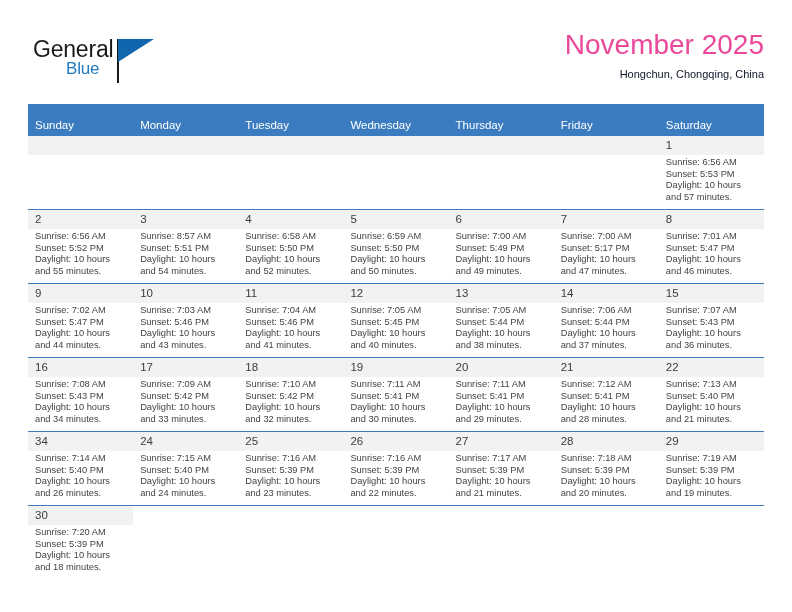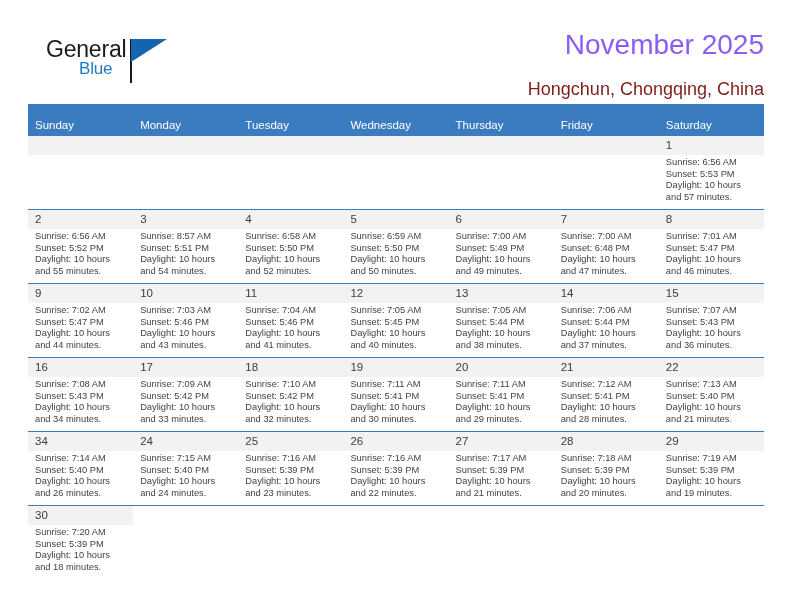--- a/index.html
+++ b/index.html
@@ -24,21 +24,21 @@
   
   .top {
     position: absolute;
     left: 28px;
     top: 28px;
     width: 736px;
     height: 72px;
   }
   .brand {
     position: absolute;
-    left: 18px;
+    left: 5px;
     top: 8px;
     width: 180px;
     height: 56px;
   }
   .brand-general {
     position: absolute;
     left: 0;
     top: 0;
     font-size: 23px;
     letter-spacing: -0.2px;
@@ -74,29 +74,29 @@
 
   .titles {
     position: absolute;
     right: 0;
     top: 0;
     text-align: right;
   }
   .month-title {
     font-size: 28px;
     font-weight: normal;
-    color: #8b5cf6;
+    color: #ec4899;
     line-height: 34px;
     white-space: nowrap;
   }
   .location {
-    font-size: 18px;
-    color: #7f1d1d;
+    font-size: 11px;
+    color: #0f172a;
     line-height: 22px;
-    margin-top: 16px;
+    margin-top: 1px;
     white-space: nowrap;
   }
 
   
   .calendar {
     position: absolute;
     left: 28px;
     top: 104px;
     width: 736px;
     border-collapse: collapse;
@@ -284,21 +284,21 @@
                 <div>Daylight: 10 hours</div>
                 <div>and 49 minutes.</div>
               </div>
             </div>
           </td>
           <td>
             <div class="cell-inner">
               <span class="daynum">7</span>
               <div class="info">
                 <div>Sunrise: 7:00 AM</div>
-                <div>Sunset: 6:48 PM</div>
+                <div>Sunset: 5:17 PM</div>
                 <div>Daylight: 10 hours</div>
                 <div>and 47 minutes.</div>
               </div>
             </div>
           </td>
           <td>
             <div class="cell-inner">
               <span class="daynum">8</span>
               <div class="info">
                 <div>Sunrise: 7:01 AM</div>

